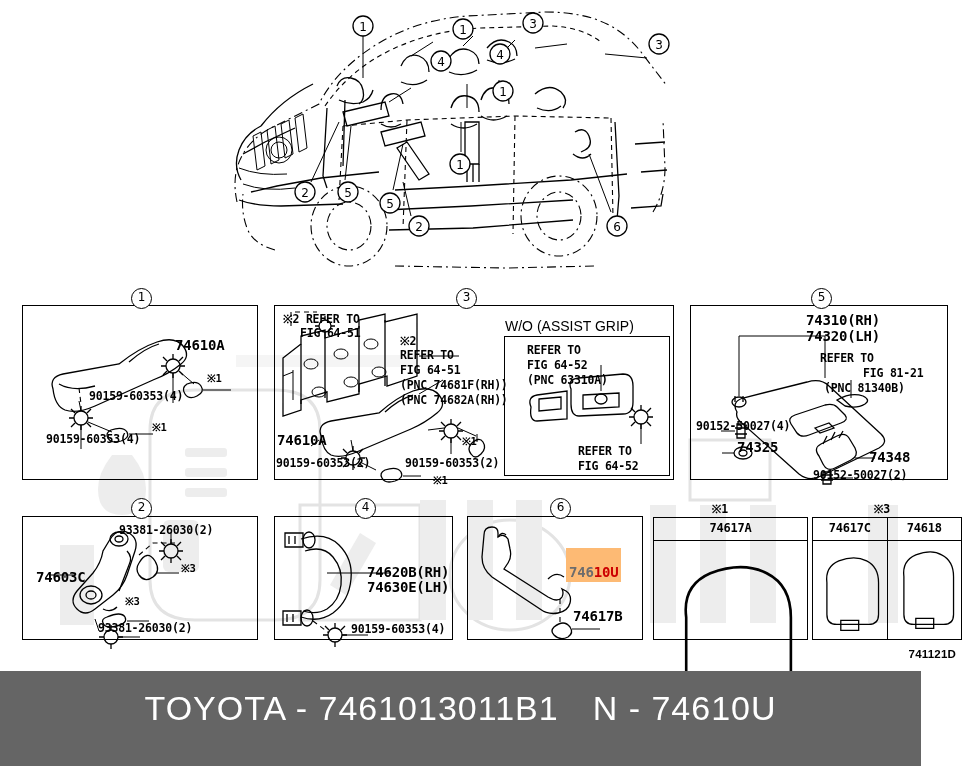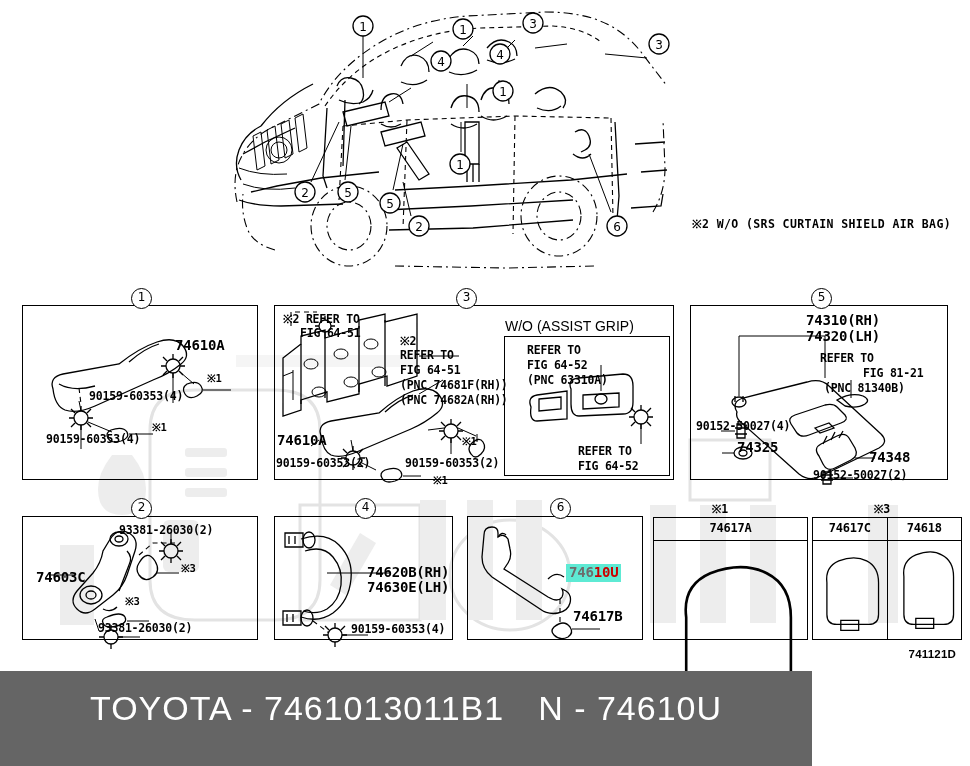--- a/index.html
+++ b/index.html
@@ -91,23 +91,23 @@
     white-space: nowrap;
     z-index: 6;
   }
   .inset-box {
     position: absolute;
     border: 1.4px solid #000;
     box-sizing: border-box;
     z-index: 5;
   }
   .hl {
-    background: #5eead4;
+    background: #fdba74;
     color: #000;
-    padding: 0 3px 2px 3px;
+    padding: 16px 3px 2px 3px;
   }
   .hl .red {
     color: #cc0000;
   }
   .hl .gray {
     color: #6d6d6d;
   }
   
   .swatch-group {
     position: absolute;
@@ -158,21 +158,21 @@
     font-size: 11.5px;
     font-weight: bold;
     letter-spacing: 0.2px;
     z-index: 6;
   }
   
   .footer {
     position: absolute;
     left: 0;
     top: 671px;
-    width: 812px;
+    width: 921px;
     height: 95px;
     background: #656565;
     z-index: 10;
   }
   .footer-text {
     position: absolute;
     left: 0; right: 0;
     top: 18px;
     text-align: center;
     color: #ffffff;
@@ -391,21 +391,20 @@
             <text x="204" y="227" text-anchor="middle" font-family="DejaVu Sans, sans-serif" font-size="12">2</text>
           </g>
         <g>
             <circle class="fillw" cx="402" cy="222" r="10"></circle>
             <text x="402" y="227" text-anchor="middle" font-family="DejaVu Sans, sans-serif" font-size="12">6</text>
           </g>
       </g>
     </svg>
   </div>
 
-  <div class="general-note">※2 W/O (SRS CURTAIN SHIELD AIR BAG)</div>
 
   <div class="panel-num" style="left:131px; top:288px;">1</div>
   <div class="panel" style="left:22px; top:305px; width:236px; height:175px;">
     <svg viewBox="0 0 236 175" width="236" height="175">
 
       <g class="ln">
         <path d="M30 83 q-4 -12 10 -15 l56 -10 q20 -16 38 -22 q18 -6 26 4 q8 10 -2 18 q-12 10 -28 16 l-58 26 q-18 8 -30 4 q-10 -4 -12 -21 z"></path>
         <path d="M106 56 q16 -14 30 -18"></path>
         <path d="M36 78 q14 8 36 2"></path>
       </g>

